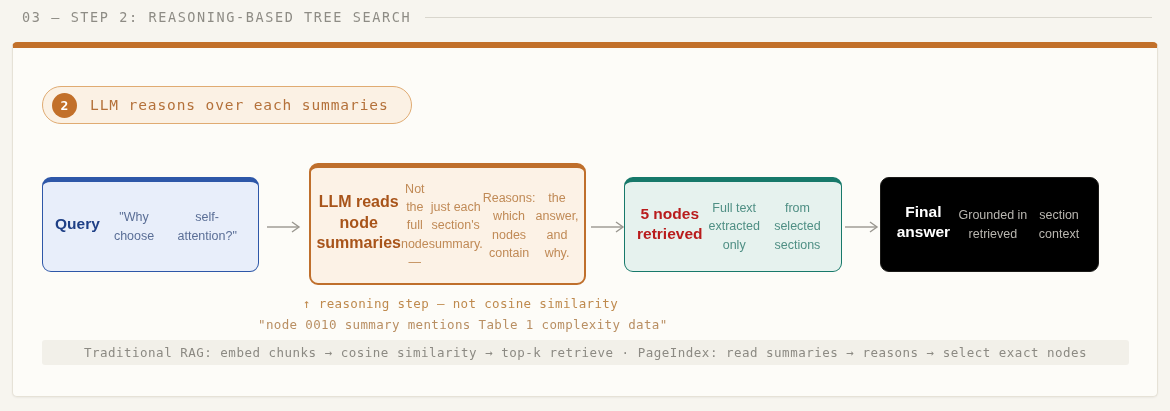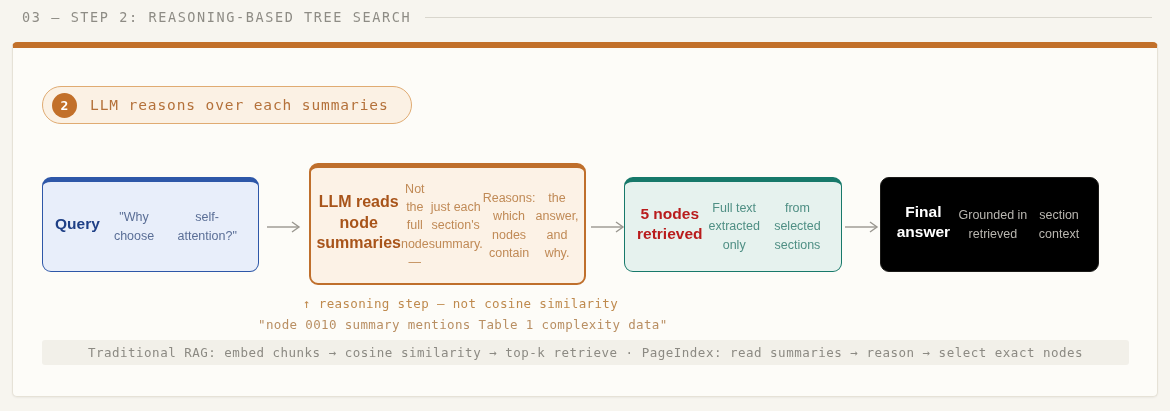--- a/index.html
+++ b/index.html
@@ -292,17 +292,17 @@
       </div>
 
     </div>
 
     <div class="annotation">
       <div class="annot-line1">↑ reasoning step — not cosine similarity</div>
       <div class="annot-line2">"node 0010 summary mentions Table 1 complexity data"</div>
     </div>
 
     <div class="footer-bar">
-      <span class="footer-text">Traditional RAG: embed chunks → cosine similarity → top-k retrieve · PageIndex: read summaries → reason → select exact nodes</span>
+      <span class="footer-text">Traditional RAG: embed chunks → cosine similarity → top-k retrieve · PageIndex: read summaries → reasons → select exact nodes</span>
     </div>
 
   </div>
 </div>
 
 </body></html>

